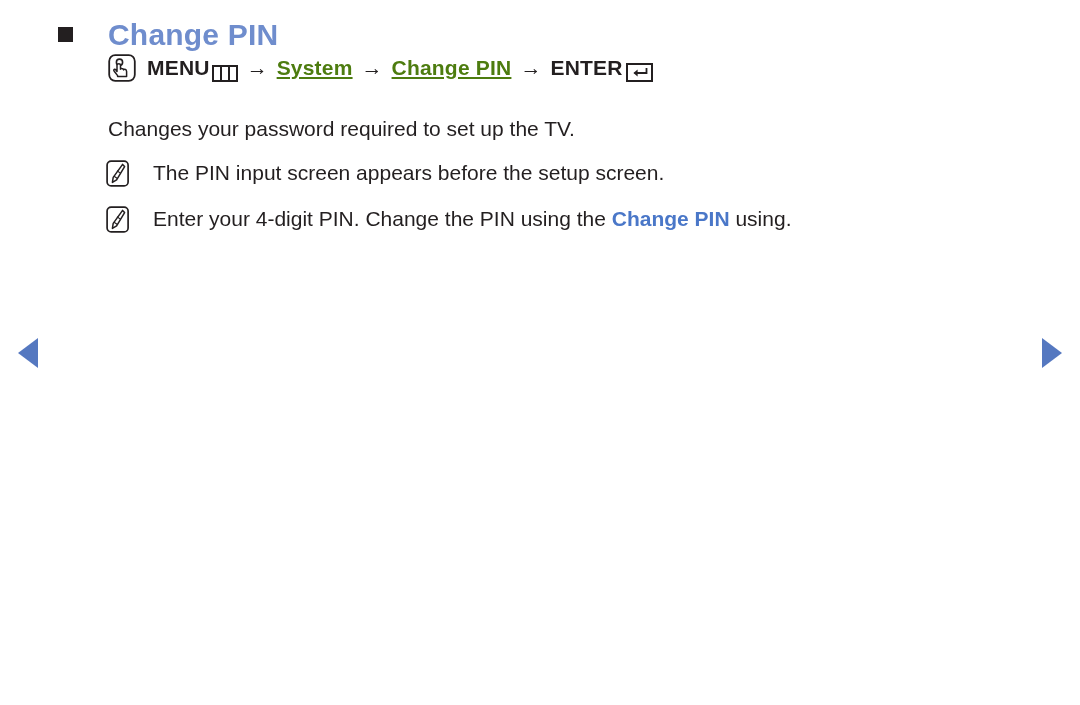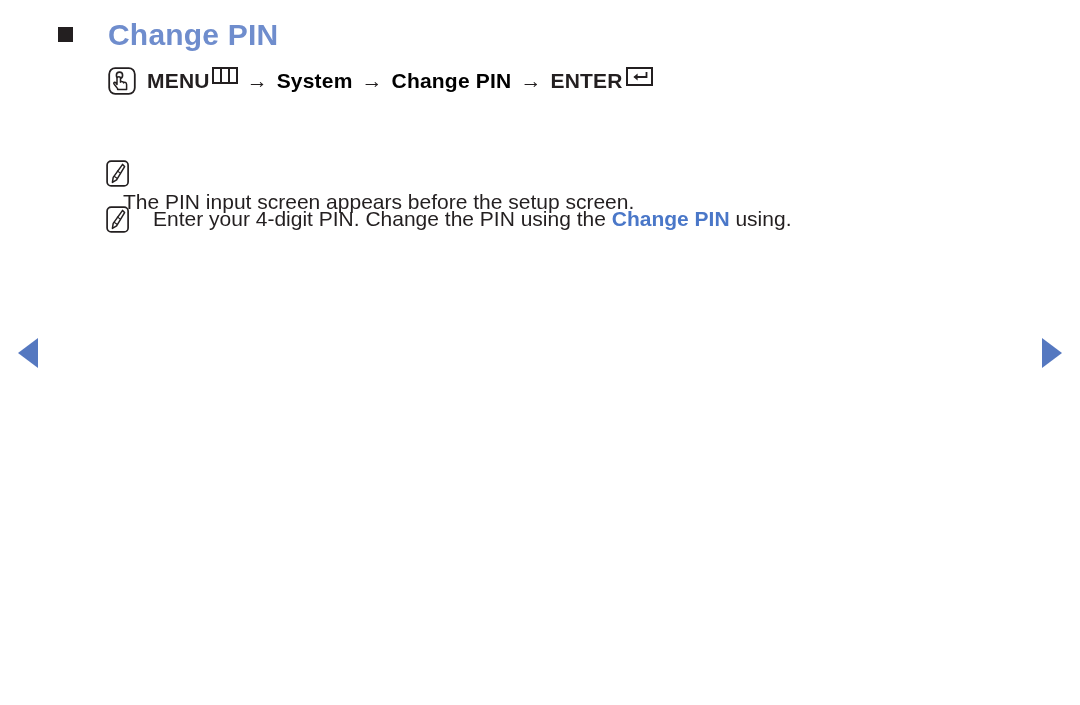--- a/index.html
+++ b/index.html
@@ -48,39 +48,39 @@
     color: #6f8dcd;
     line-height: 38px;
     letter-spacing: 0.2px;
     white-space: nowrap;
   }
 
   
   .menupath-row {
     position: absolute;
     left: 108px;
-    top: 67px;
+    top: 54px;
     display: flex;
-    align-items: flex-start;
+    align-items: flex-end;
     white-space: nowrap;
   }
   .icon-hand {
     width: 28px;
     height: 28px;
     flex: 0 0 auto;
     margin-right: 11px;
   }
   .mp-text {
     font-size: 21px;
     font-weight: bold;
     color: #231f20;
     letter-spacing: 0.2px;
     line-height: 28px;
   }
-  .mp-text.blue { color: #000000; }
+  .mp-text.blue { color: #4d7c0f; text-decoration: underline; }
   .mp-arrow {
     font-size: 21px;
     color: #231f20;
     margin: 0 9px;
     line-height: 28px;
     font-weight: normal;
   }
   .icon-menu-grid {
     display: inline-block;
     width: 26px;
@@ -126,21 +126,21 @@
   #desc-line { top: 115px; }
 
   
   .note-row {
     position: absolute;
     left: 106px;
     display: flex;
     align-items: flex-start;
     white-space: nowrap;
   }
-  #note-row-0 { top: 158px; flex-direction: column; }
+  #note-row-0 { top: 158px; }
   #note-row-1 { top: 204px; }
   .icon-note {
     width: 30px;
     height: 27px;
     flex: 0 0 auto;
     margin-top: 2px;
   }
   .note-text {
     margin-left: 17px;
     font-size: 21px;
@@ -223,20 +223,21 @@
     <span class="mp-arrow">→</span>
     <span class="mp-text">ENTER</span>
     <span class="icon-enter">
       <svg width="23" height="15" viewBox="0 0 23 15" style="position:absolute;left:0;top:0;">
         <path d="M18.5 3.0 L18.5 8.0 L6.5 8.0" fill="none" stroke="#231f20" stroke-width="1.8"></path>
         <path d="M9.6 4.6 L5.4 8.0 L9.6 11.4 Z" fill="#231f20"></path>
       </svg>
     </span>
   </div>
 
+  <div class="body-line" id="desc-line">Changes your password required to set up the TV.</div>
 
   <div class="note-row" id="note-row-0">
     <span class="icon-note">
       <svg width="30" height="27" viewBox="0 0 30 27">
         <rect x="1.1" y="1.1" width="21" height="24.8" rx="4" ry="4" fill="#ffffff" stroke="#231f20" stroke-width="1.7"></rect>
         <path d="M16.6 4.4 L7.2 17.4 L6.4 22.4 L10.6 19.8 L18.6 6.6 Z" fill="#ffffff" stroke="#231f20" stroke-width="1.5" stroke-linejoin="round"></path>
         <path d="M8.1 16.2 L11.4 18.4" fill="none" stroke="#231f20" stroke-width="1.2"></path>
         <path d="M11.0 10.8 L14.4 13.1" fill="none" stroke="#231f20" stroke-width="1.1"></path>
       </svg>
     </span>

